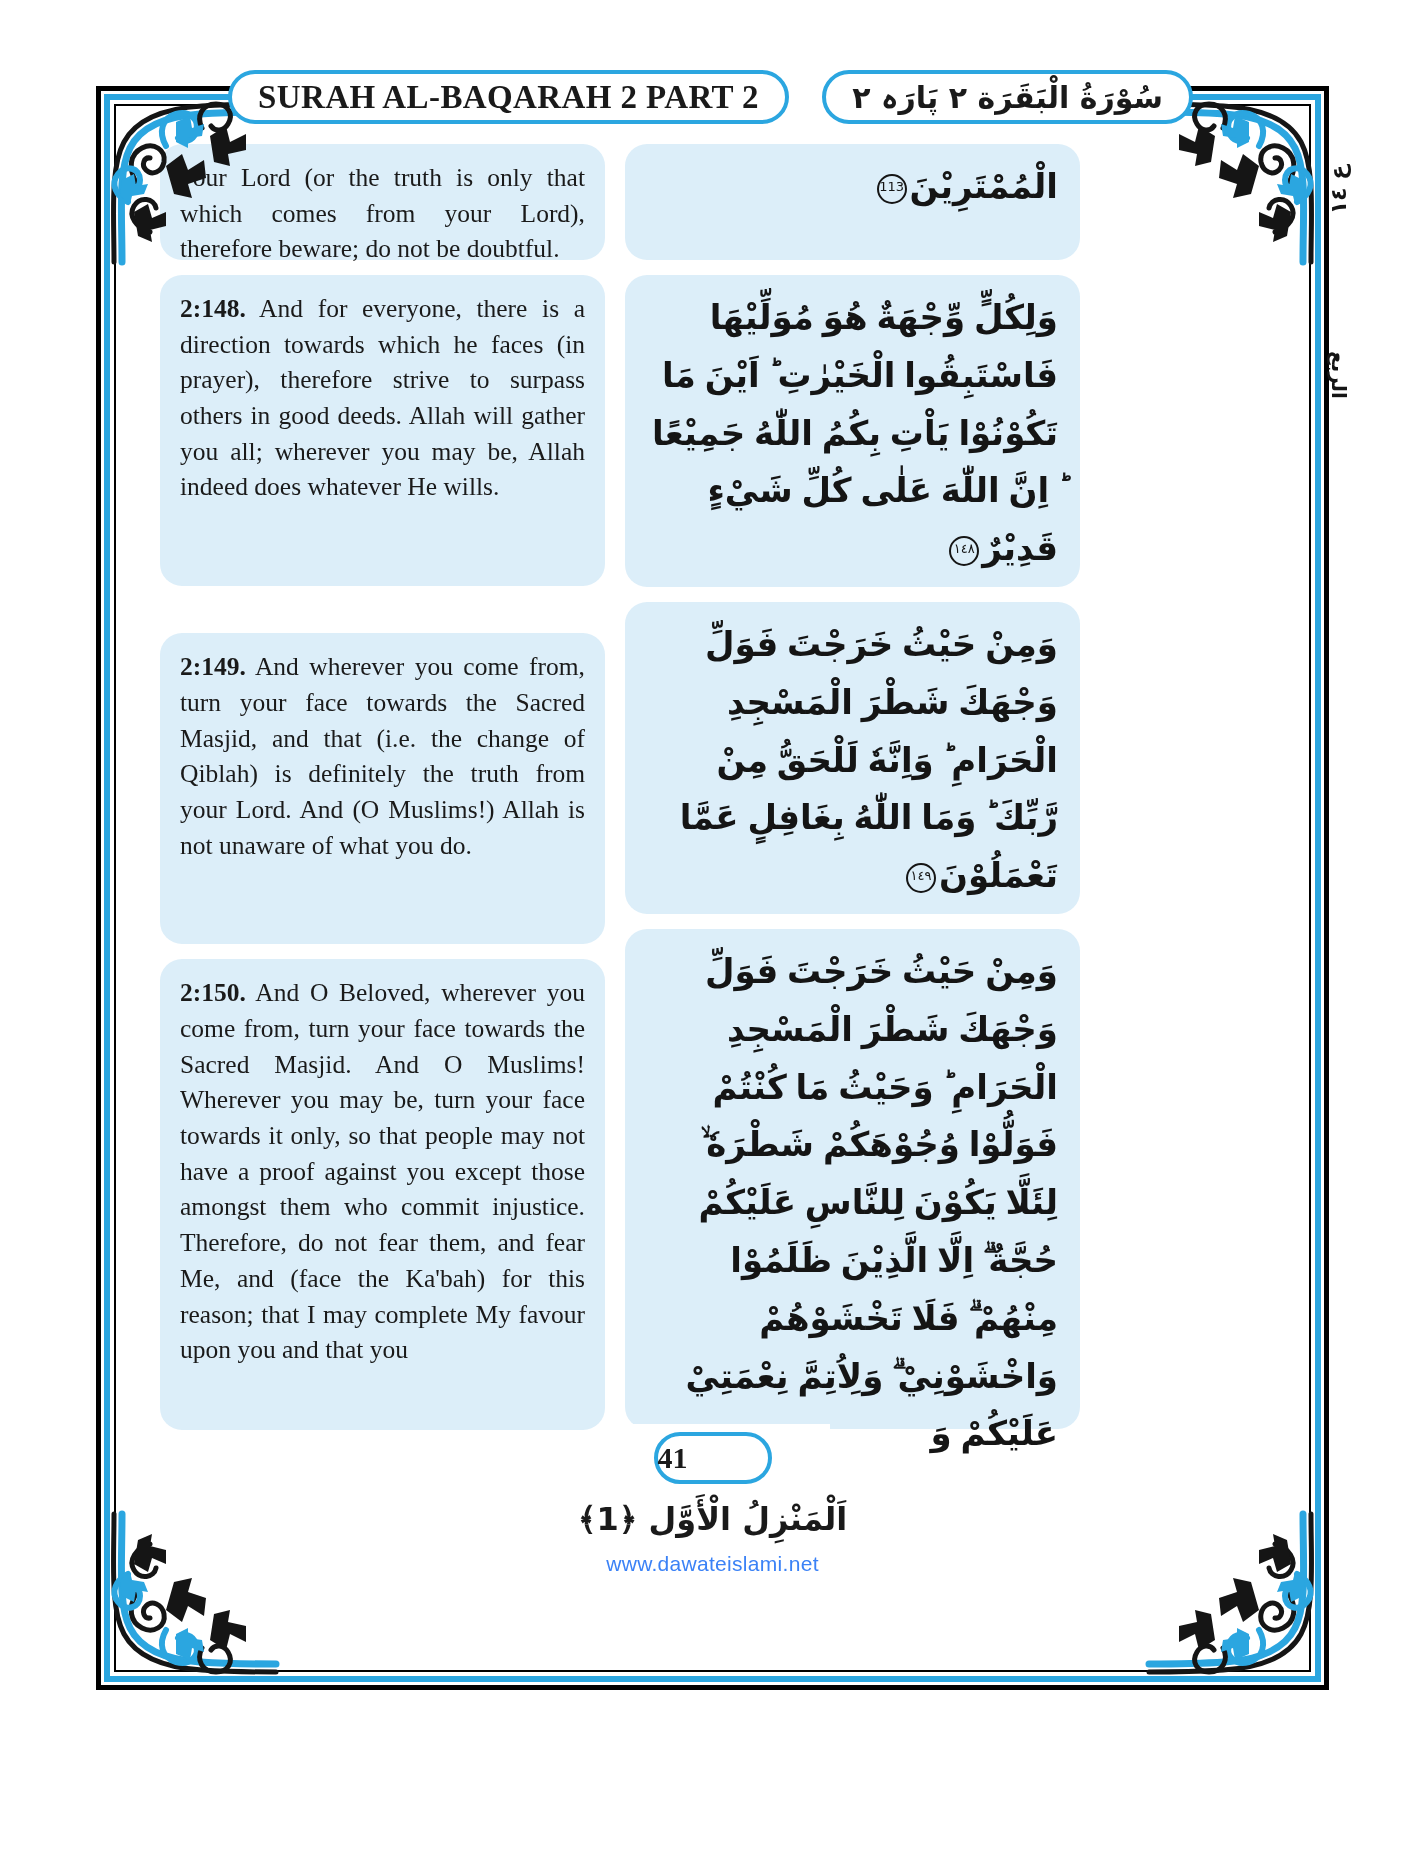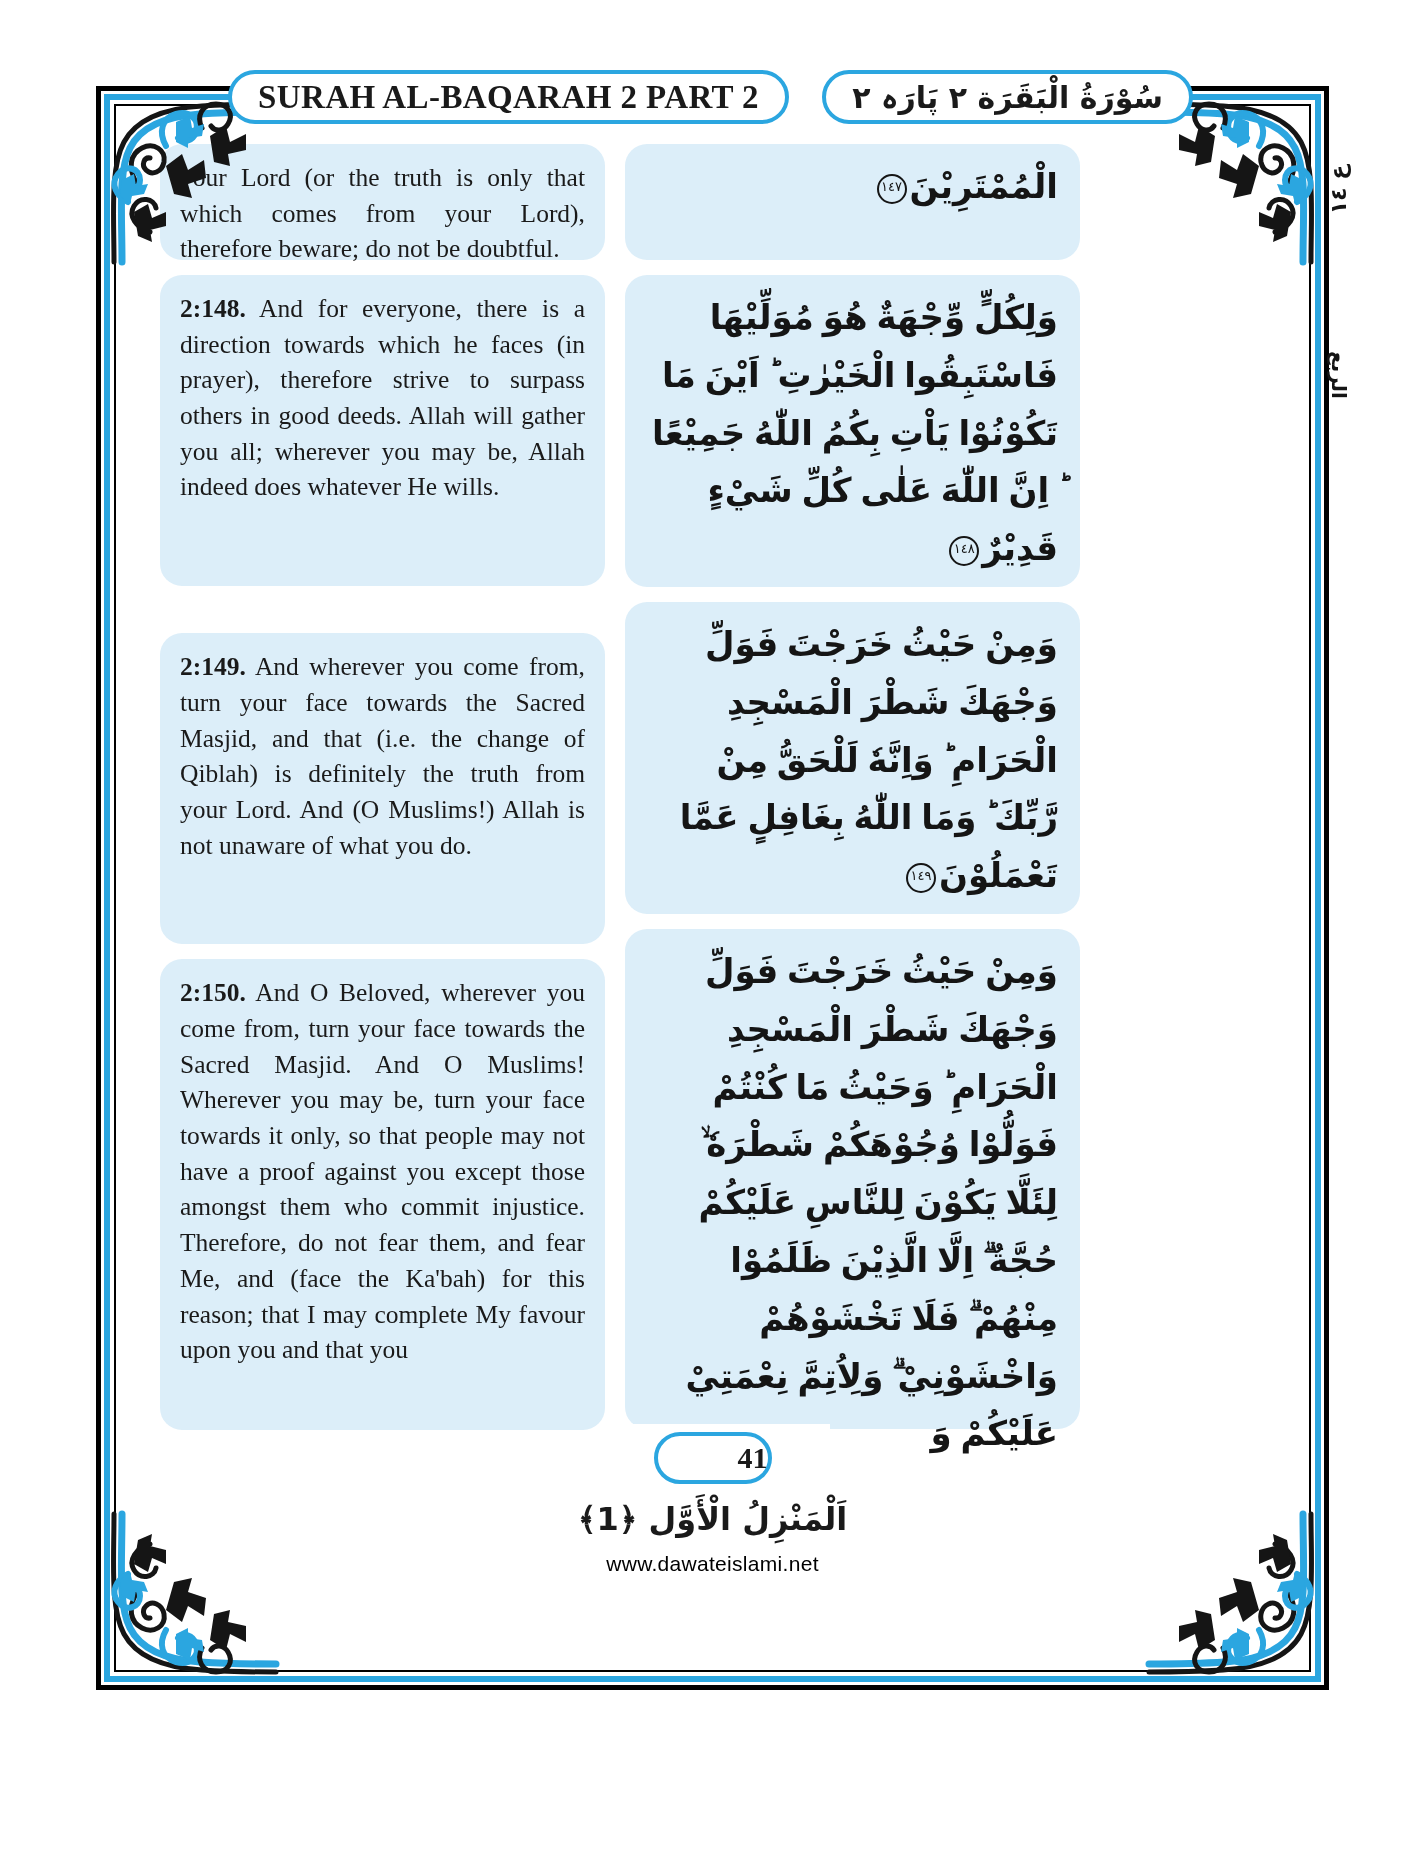--- a/index.html
+++ b/index.html
@@ -208,21 +208,21 @@
     left: 50%;
     transform: translateX(-50%);
     top: 1432px;
     background: #ffffff;
     border: 4px solid #2BA6E0;
     border-radius: 30px;
     width: 118px;
     height: 52px;
     display: flex;
     align-items: center;
-    justify-content: flex-end;
+    justify-content: flex-start;
     z-index: 6;
     box-sizing: border-box;
   }
   .page-number {
     font-family: "Liberation Serif", "DejaVu Serif", serif;
     font-size: 30px;
     font-weight: bold;
     color: #1a1a1a;
   }
   .manzil-line {
@@ -237,21 +237,21 @@
     direction: rtl;
     z-index: 6;
   }
   .site-url {
     position: absolute;
     left: 0; right: 0;
     top: 1552px;
     text-align: center;
     font-family: "Liberation Sans", "DejaVu Sans", sans-serif;
     font-size: 21px;
-    color: #000000;
+    color: #3b82f6;
     letter-spacing: 0.3px;
     z-index: 6;
   }
 
   
   .ornament {
     position: absolute;
     width: 210px;
     height: 210px;
     z-index: 4;
@@ -306,21 +306,21 @@
       <div class="block block-en h-en-4">
         <span class="vnum">2:150.</span>
         <span>And O Beloved, wherever you come from, turn your face towards the Sacred Masjid. And O Muslims! Wherever you may be, turn your face towards it only, so that people may not have a proof against you except those amongst them who commit injustice. Therefore, do not fear them, and fear Me, and (face the Ka'bah) for this reason; that I may complete My favour upon you and that you</span>
       </div>
 
     </div>
 
     <div class="col col-ar">
 
       <div class="block block-ar h-ar-1">
-        <span>الْمُمْتَرِيْنَ</span><span class="ayah-end">١٤٧</span>
+        <span>الْمُمْتَرِيْنَ</span><span class="ayah-end">113</span>
       </div>
 
       <div class="block block-ar h-ar-2">
         <span>وَلِكُلٍّ وِّجْهَةٌ هُوَ مُوَلِّيْهَا فَاسْتَبِقُوا الْخَيْرٰتِ ؕ اَيْنَ مَا تَكُوْنُوْا يَاْتِ بِكُمُ اللّٰهُ جَمِيْعًا ؕ اِنَّ اللّٰهَ عَلٰى كُلِّ شَيْءٍ قَدِيْرٌ</span><span class="ayah-end">١٤٨</span>
       </div>
 
       <div class="block block-ar h-ar-3">
         <span>وَمِنْ حَيْثُ خَرَجْتَ فَوَلِّ وَجْهَكَ شَطْرَ الْمَسْجِدِ الْحَرَامِ ؕ وَاِنَّهٗ لَلْحَقُّ مِنْ رَّبِّكَ ؕ وَمَا اللّٰهُ بِغَافِلٍ عَمَّا تَعْمَلُوْنَ</span><span class="ayah-end">١٤٩</span>
       </div>
 

